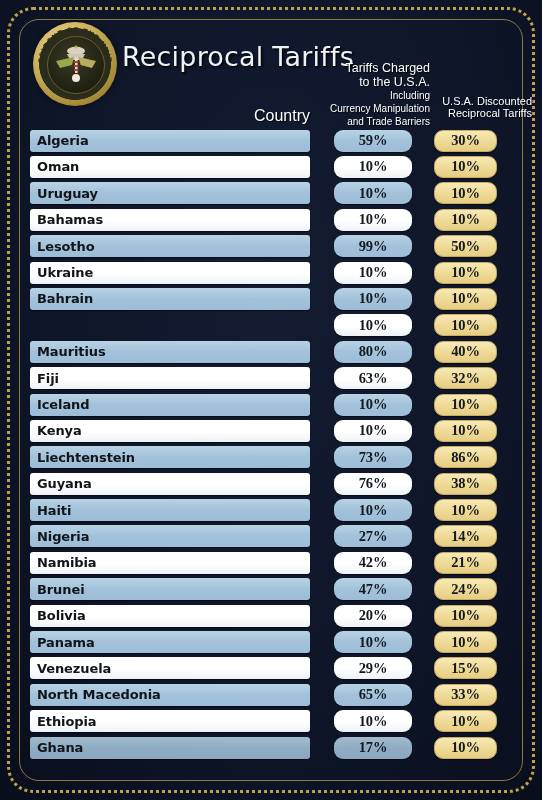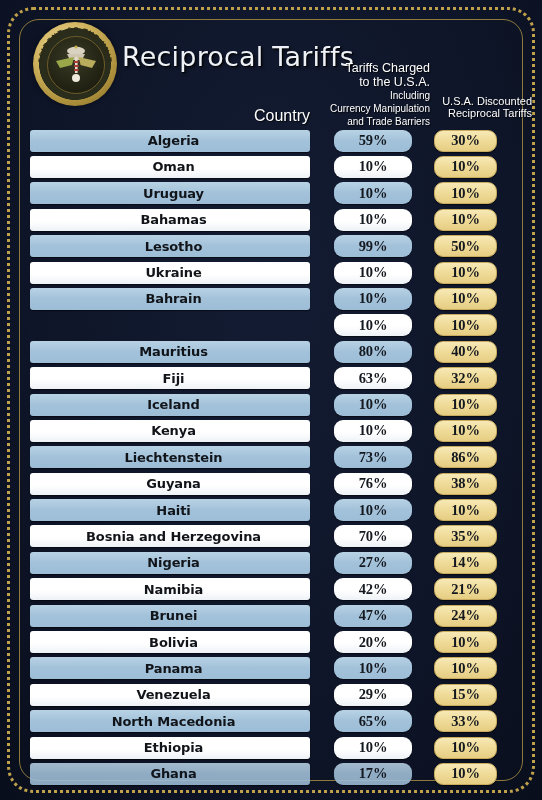--- a/index.html
+++ b/index.html
@@ -154,21 +154,20 @@
     border-radius: 3px;
     box-shadow: 0 1px 1px rgba(0,0,0,.55);
     box-sizing: border-box;
   }
   .cell-country {
     left: 30px;
     width: 280px;
     padding-left: 7px;
     display: flex;
     align-items: center;
-    justify-content: center;
   }
   .cell-tariff {
     left: 334px;
     width: 78px;
   }
   .cell-discount {
     left: 434px;
     width: 63px;
   }
   .cell-tariff, .cell-discount {
@@ -424,31 +423,20 @@
         <div class="cell cell-country">
           <span class="country-text">Haiti</span>
         </div>
         <div class="cell cell-tariff">
           <span class="pct-text">10%</span>
         </div>
         <div class="cell cell-discount">
           <span class="pct-text">10%</span>
         </div>
       </div>
-      <div class="row light">
-        <div class="cell cell-country">
-          <span class="country-text">Bosnia and Herzegovina</span>
-        </div>
-        <div class="cell cell-tariff">
-          <span class="pct-text">70%</span>
-        </div>
-        <div class="cell cell-discount">
-          <span class="pct-text">35%</span>
-        </div>
-      </div>
       <div class="row blue">
         <div class="cell cell-country">
           <span class="country-text">Nigeria</span>
         </div>
         <div class="cell cell-tariff">
           <span class="pct-text">27%</span>
         </div>
         <div class="cell cell-discount">
           <span class="pct-text">14%</span>
         </div>

